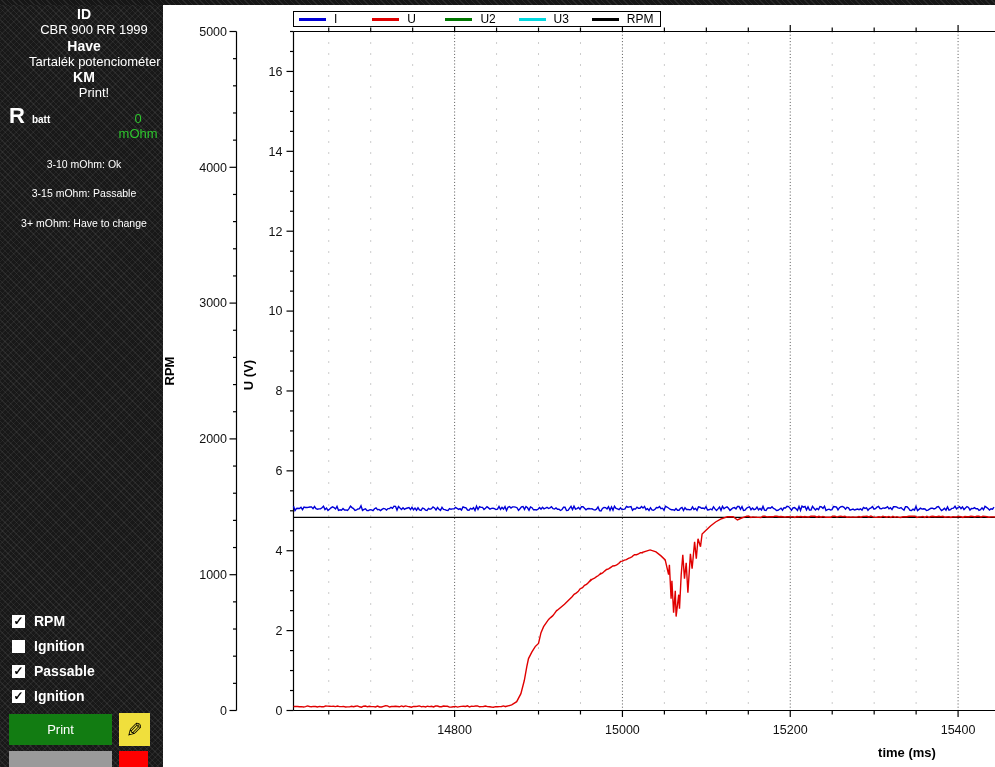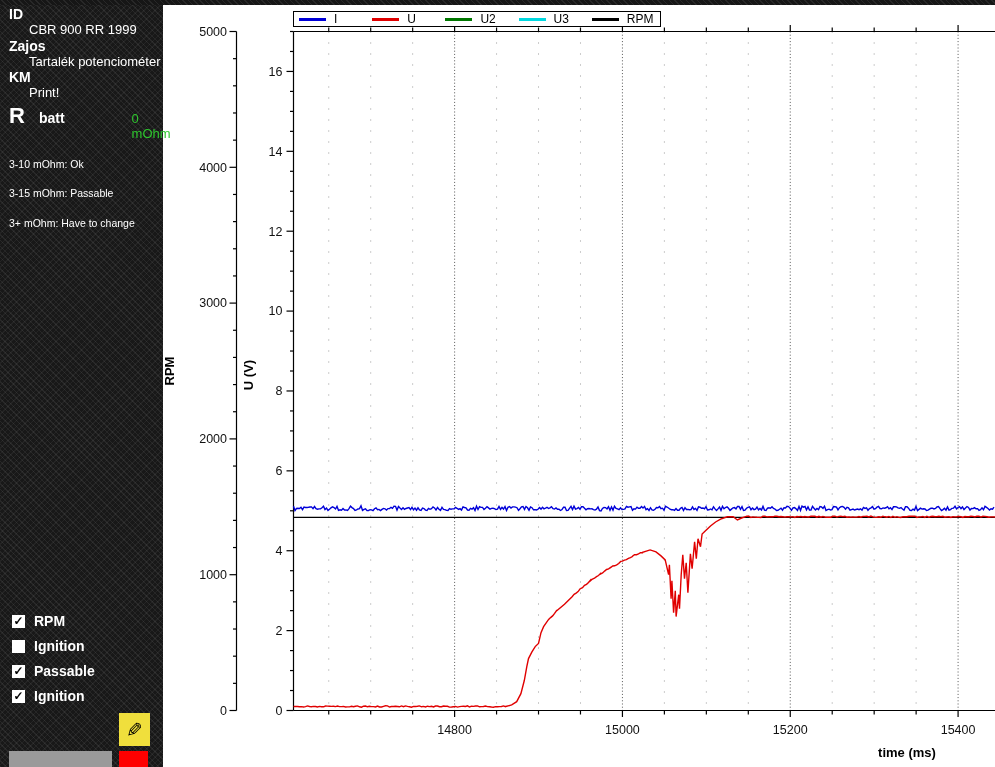--- a/index.html
+++ b/index.html
@@ -7,26 +7,26 @@
           font-family:"Liberation Sans",sans-serif;}
   .topstrip{position:absolute;left:0;top:0;width:995px;height:5px;z-index:3;
     background-color:#161616;
     background-image:repeating-linear-gradient(45deg,rgba(255,255,255,.08) 0 1px,transparent 1px 4px);}
   
   .sidebar{position:absolute;left:0;top:0;width:163px;height:767px;z-index:2;
     background-color:#181818;
     background-image:
       repeating-linear-gradient(45deg,rgba(255,255,255,.07) 0 1px,transparent 1px 4px),
       repeating-linear-gradient(-45deg,rgba(255,255,255,.05) 0 1px,transparent 1px 4px);}
-  .sb-text{padding:6px 4px 0 9px;color:#fff;}
+  .sb-text{padding:6px 4px 0 9px;color:#fff;text-align:center;}
   .sb-h{font-size:14px;font-weight:bold;line-height:16px;}
   .sb-v{font-size:13px;line-height:15.5px;white-space:nowrap;margin-left:20px;}
   .rbatt{margin-top:5px;display:flex;align-items:baseline;}
   .rb-r{font-size:22px;font-weight:bold;line-height:20px;}
-  .rb-batt{font-size:14px;font-weight:bold;margin-left:14px;}
+  .rb-batt{font-size:10px;font-weight:bold;margin-left:7px;}
   .rb-val{font-size:13px;margin-left:26px;padding-left:41px;}
   .rb-guide{font-size:10.5px;line-height:11.8px;white-space:nowrap;margin-top:18px;}
   .toggles{position:absolute;left:12px;top:613px;display:flex;flex-direction:column;gap:9px;}
   .toggle-row{display:flex;align-items:center;gap:9px;}
   .cb{width:13px;height:13px;background:#fff;color:#000;font-size:12px;font-weight:bold;
       line-height:13px;text-align:center;display:inline-block;flex:none;}
   .toggle-label{color:#fff;font-weight:bold;font-size:14px;}
   .sidebar button{position:absolute;border:none;padding:0;cursor:pointer;font-family:inherit;}
   .btn-print{left:9px;top:714px;width:103px;height:31px;color:#fff;font-size:13px;}
   .btn-edit{left:119px;top:713px;width:31px;height:33px;}
@@ -219,21 +219,21 @@
         <span class="lg-label">RPM</span>
       </div>
     </div>
 
   <div class="topstrip"></div>
 
   <aside class="sidebar">
     <div class="sb-text">
       <div class="sb-h">ID</div>
       <div class="sb-v">CBR 900 RR 1999</div>
-      <div class="sb-h">Zajos</div>
+      <div class="sb-h">Have</div>
       <div class="sb-v">Tartalék potenciométer</div>
       <div class="sb-h">KM</div>
       <div class="sb-v">Print!</div>
       <div class="rbatt">
         <span class="rb-r">R</span>
         <span class="rb-batt">batt</span>
         <span class="rb-val" id="rbatt-val" style="color: rgb(46, 198, 46);">0 mOhm</span>
       </div>
       <div class="rb-guide">3-10 mOhm: Ok</div>
       <div class="rb-guide">3-15 mOhm: Passable</div>
@@ -252,20 +252,21 @@
         <div class="toggle-row">
           <span class="cb">✓</span>
           <span class="toggle-label">Passable</span>
         </div>
         <div class="toggle-row">
           <span class="cb">✓</span>
           <span class="toggle-label">Ignition</span>
         </div>
       </div>
 
+    <button class="btn-print" id="btn-print" style="background: rgb(18, 124, 18);">Print</button>
     <button class="btn-edit" id="btn-edit" style="background: rgb(240, 223, 60);">
       <span class="pencil">✎</span>
     </button>
     <button class="btn-gray" id="btn-gray" style="background: rgb(154, 154, 154);"></button>
     <button class="btn-red" id="btn-red" style="background: rgb(254, 0, 0);"></button>
   </aside>
 
 </div>
 
 </body></html>

